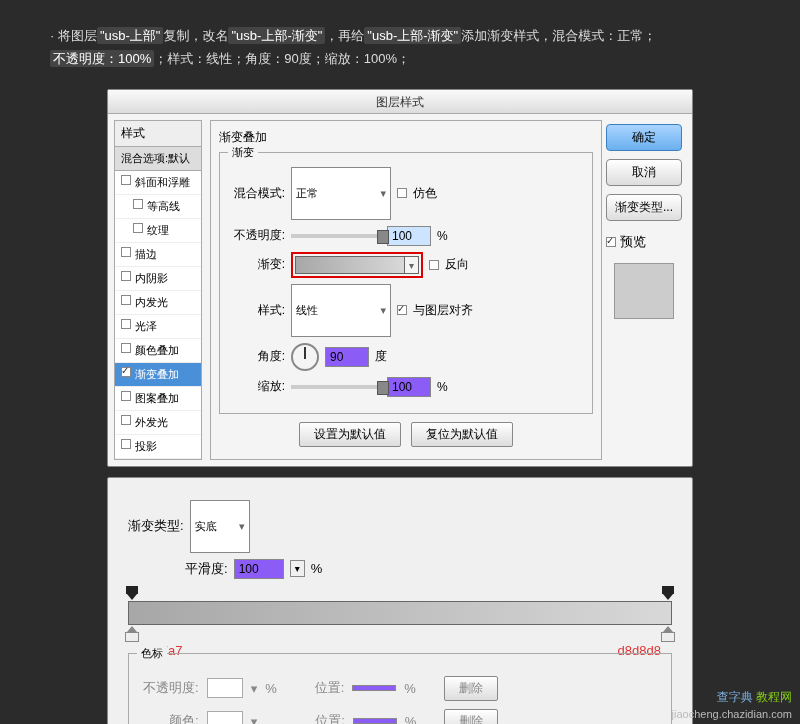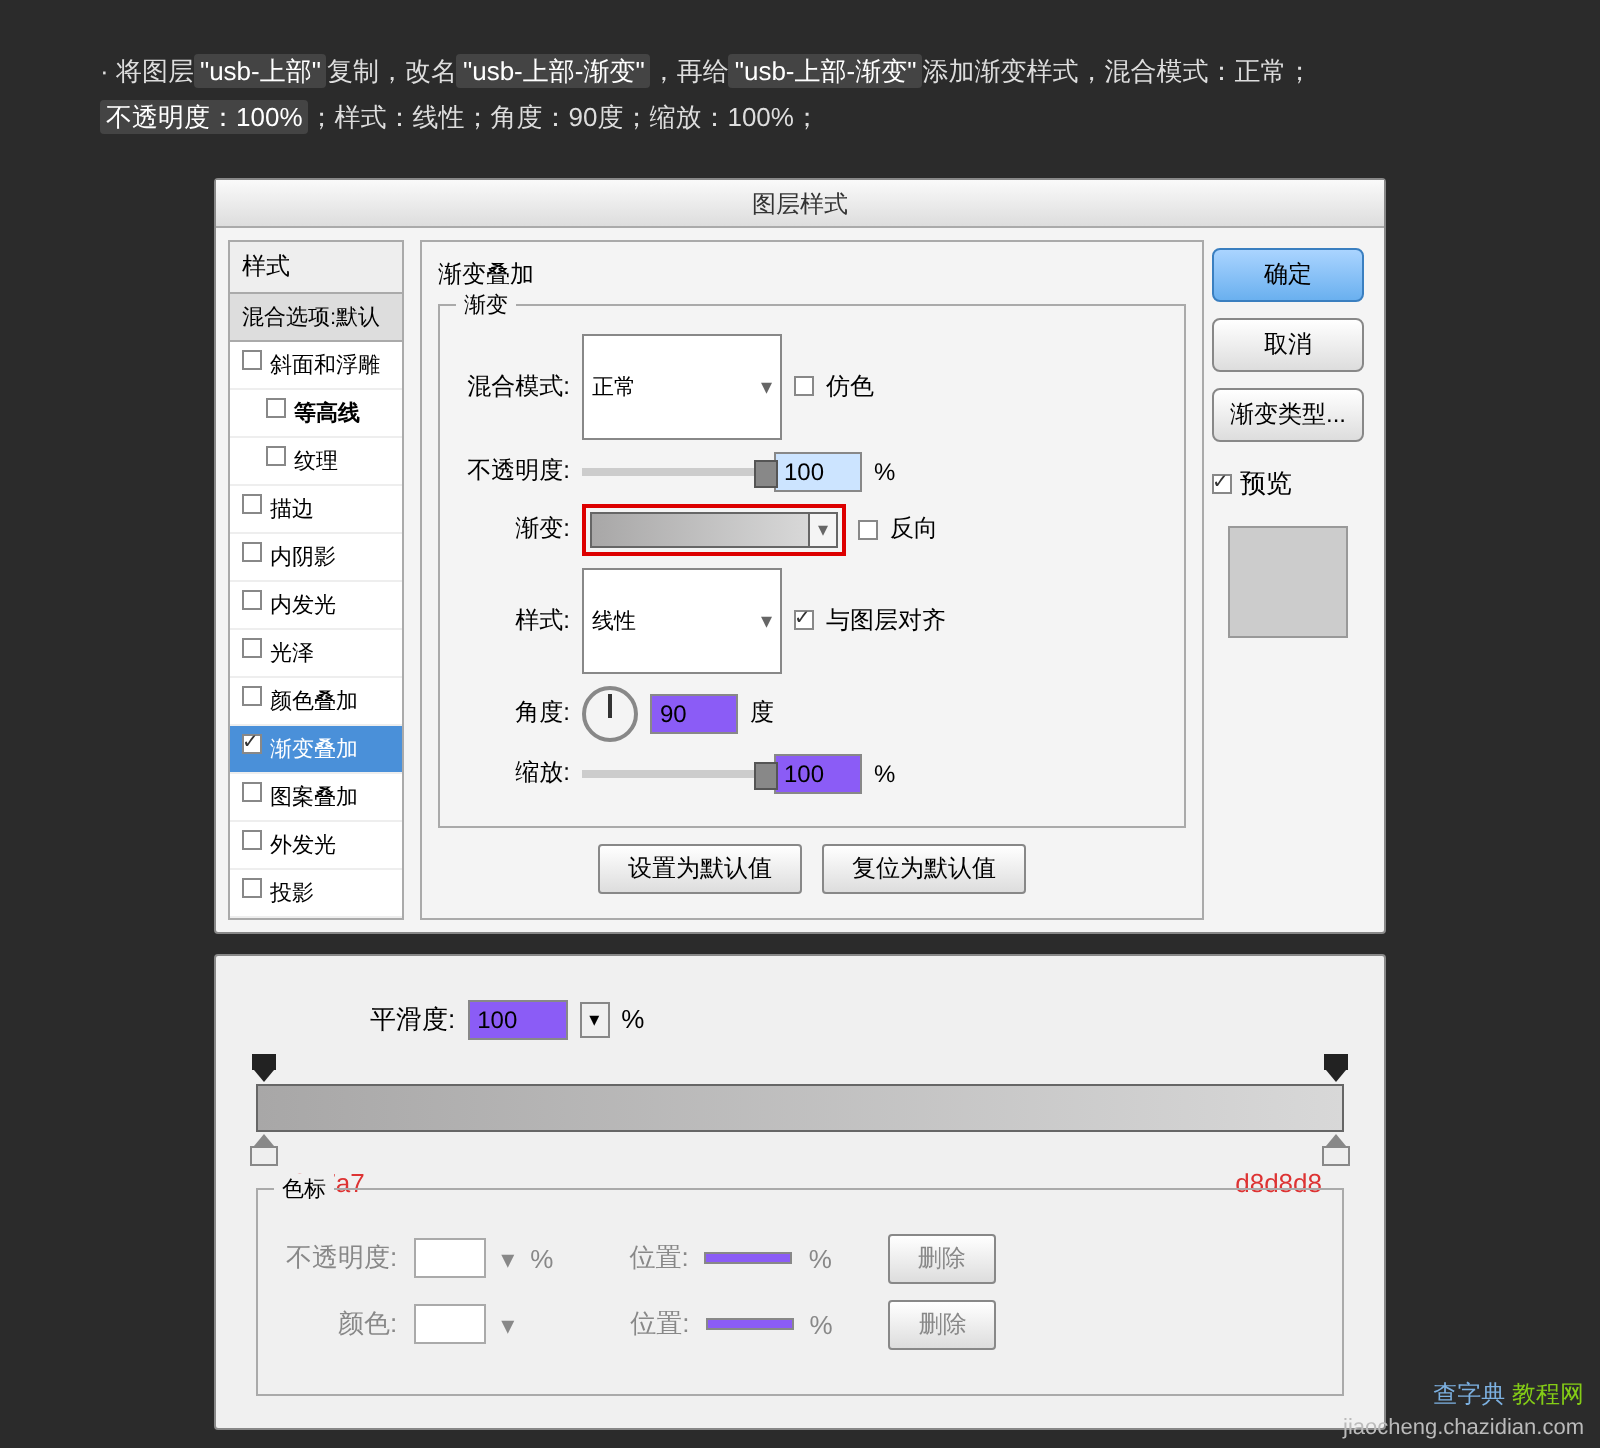--- a/index.html
+++ b/index.html
@@ -66,21 +66,21 @@
   <div class="titlebar">图层样式</div>
   <div class="dialog-body">
     <div class="style-list">
       <div class="style-list-header">样式</div>
       <div class="style-list-sub">混合选项:默认</div>
       <div id="style-items">
           <div class="style-item">
             <span class="cb"></span>
             <span>斜面和浮雕</span>
           </div>
-          <div class="style-item" style="padding-left: 18px; font-weight: bold;">
+          <div class="style-item" style="padding-left: 18px;">
             <span class="cb"></span>
             <span>等高线</span>
           </div>
           <div class="style-item" style="padding-left: 18px;">
             <span class="cb"></span>
             <span>纹理</span>
           </div>
           <div class="style-item">
             <span class="cb"></span>
             <span>描边</span>
@@ -179,20 +179,26 @@
       <div style="display:flex;align-items:center;gap:4px;margin-top:4px">
         <span class="cb checked"></span>
         <span>预览</span>
       </div>
       <div class="preview-sw"></div>
     </div>
   </div>
 </div>
 
 <div class="dialog2">
+  <div class="row">
+    <span>渐变类型:</span>
+    <span class="select" style="min-width:60px">
+        <span>实底</span>
+      </span>
+  </div>
   <div class="row" style="margin-left:57px">
     <span>平滑度:</span>
     <span class="numbox" style="width:50px">100</span>
     <span style="border:1px solid #888;padding:2px 4px;font-size:10px">▾</span>
     <span>%</span>
   </div>
   <div class="grad-editor-bar">
     <span class="stop-top" style="left:-4px"></span>
     <span class="stop-top" style="right:-4px"></span>
     <span class="stop-bot" style="left:-4px"></span>

